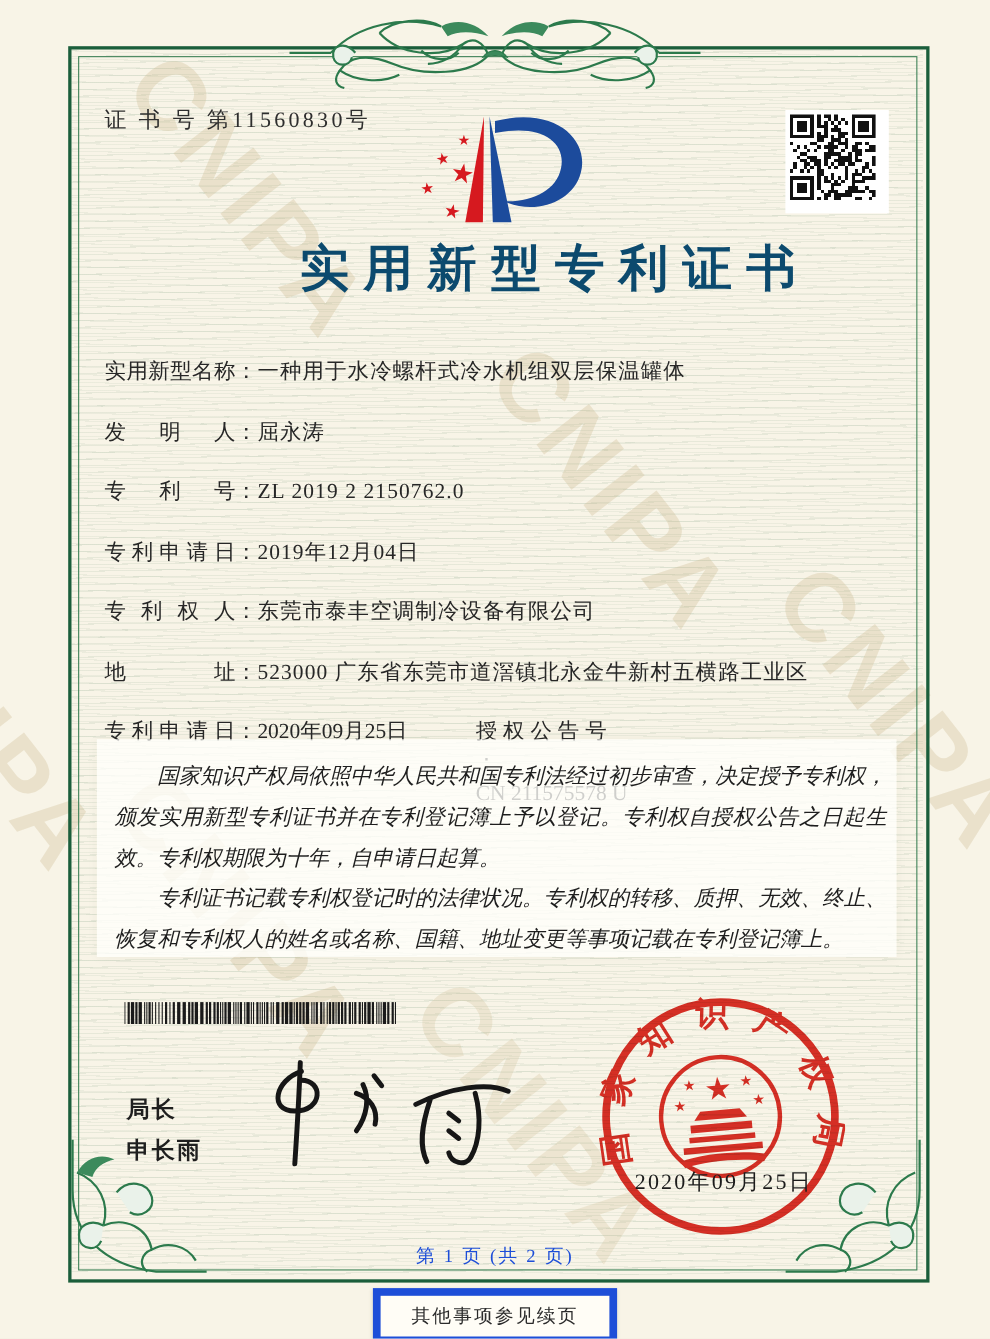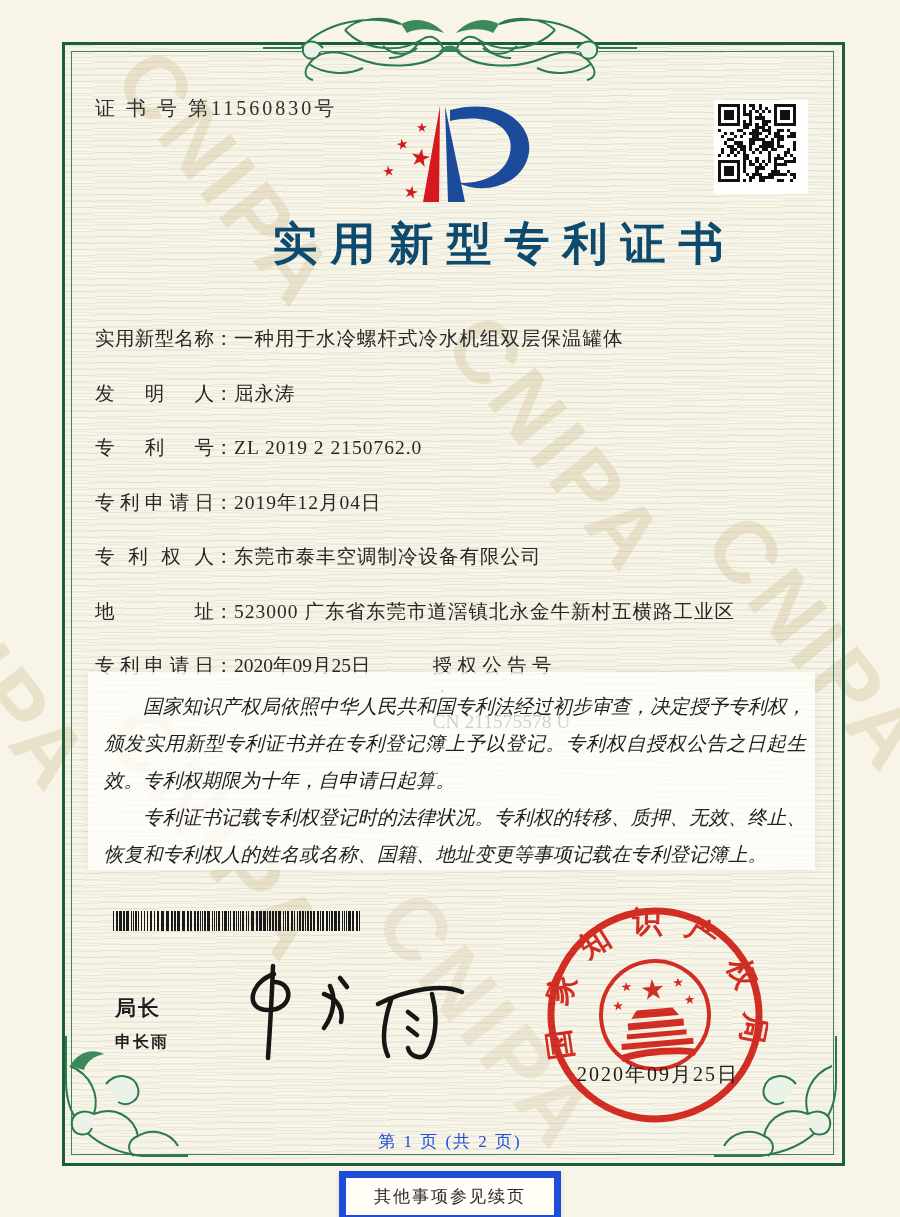--- a/index.html
+++ b/index.html
@@ -44,21 +44,21 @@
               box-shadow:0 0 10px rgba(60,60,40,.05);}
   .paras{position:absolute;left:104px;top:688px;width:702px;font-size:19.5px;line-height:37px;color:#1e1e1e;
          font-style:italic;text-align:justify;}
   .paras p{margin:0;text-indent:2em;}
 
   .barcode{position:absolute;left:113px;top:911px;width:252px;height:20px;}
 
   .sig-title{position:absolute;left:115px;top:994px;font-family:"Liberation Sans","DejaVu Sans",sans-serif;
              font-size:21px;font-weight:600;color:#1f1f1f;letter-spacing:2px;}
   .sig-name{position:absolute;left:115px;top:1032px;font-family:"Liberation Sans","DejaVu Sans",sans-serif;
-            font-size:16px;font-weight:600;color:#1f1f1f;letter-spacing:2px;}
+            font-size:21px;font-weight:600;color:#1f1f1f;letter-spacing:2px;}
   .sig-script{position:absolute;left:228px;top:960px;width:250px;height:108px;}
 
   .seal{position:absolute;left:543px;top:903px;width:224px;height:224px;transform:rotate(-5deg);
         mix-blend-mode:multiply;opacity:.95;}
   .seal-date{position:absolute;left:550px;top:1061px;width:216px;text-align:center;font-size:20px;
              letter-spacing:2px;color:#1c1c1c;}
 
   .footer-page{position:absolute;left:0;top:1130px;width:100%;text-align:center;font-size:17px;color:#1d4ed8;letter-spacing:2px;}
 
   .note-box{position:absolute;left:50%;top:1171px;transform:translateX(-50%);background:#fffdf6;

